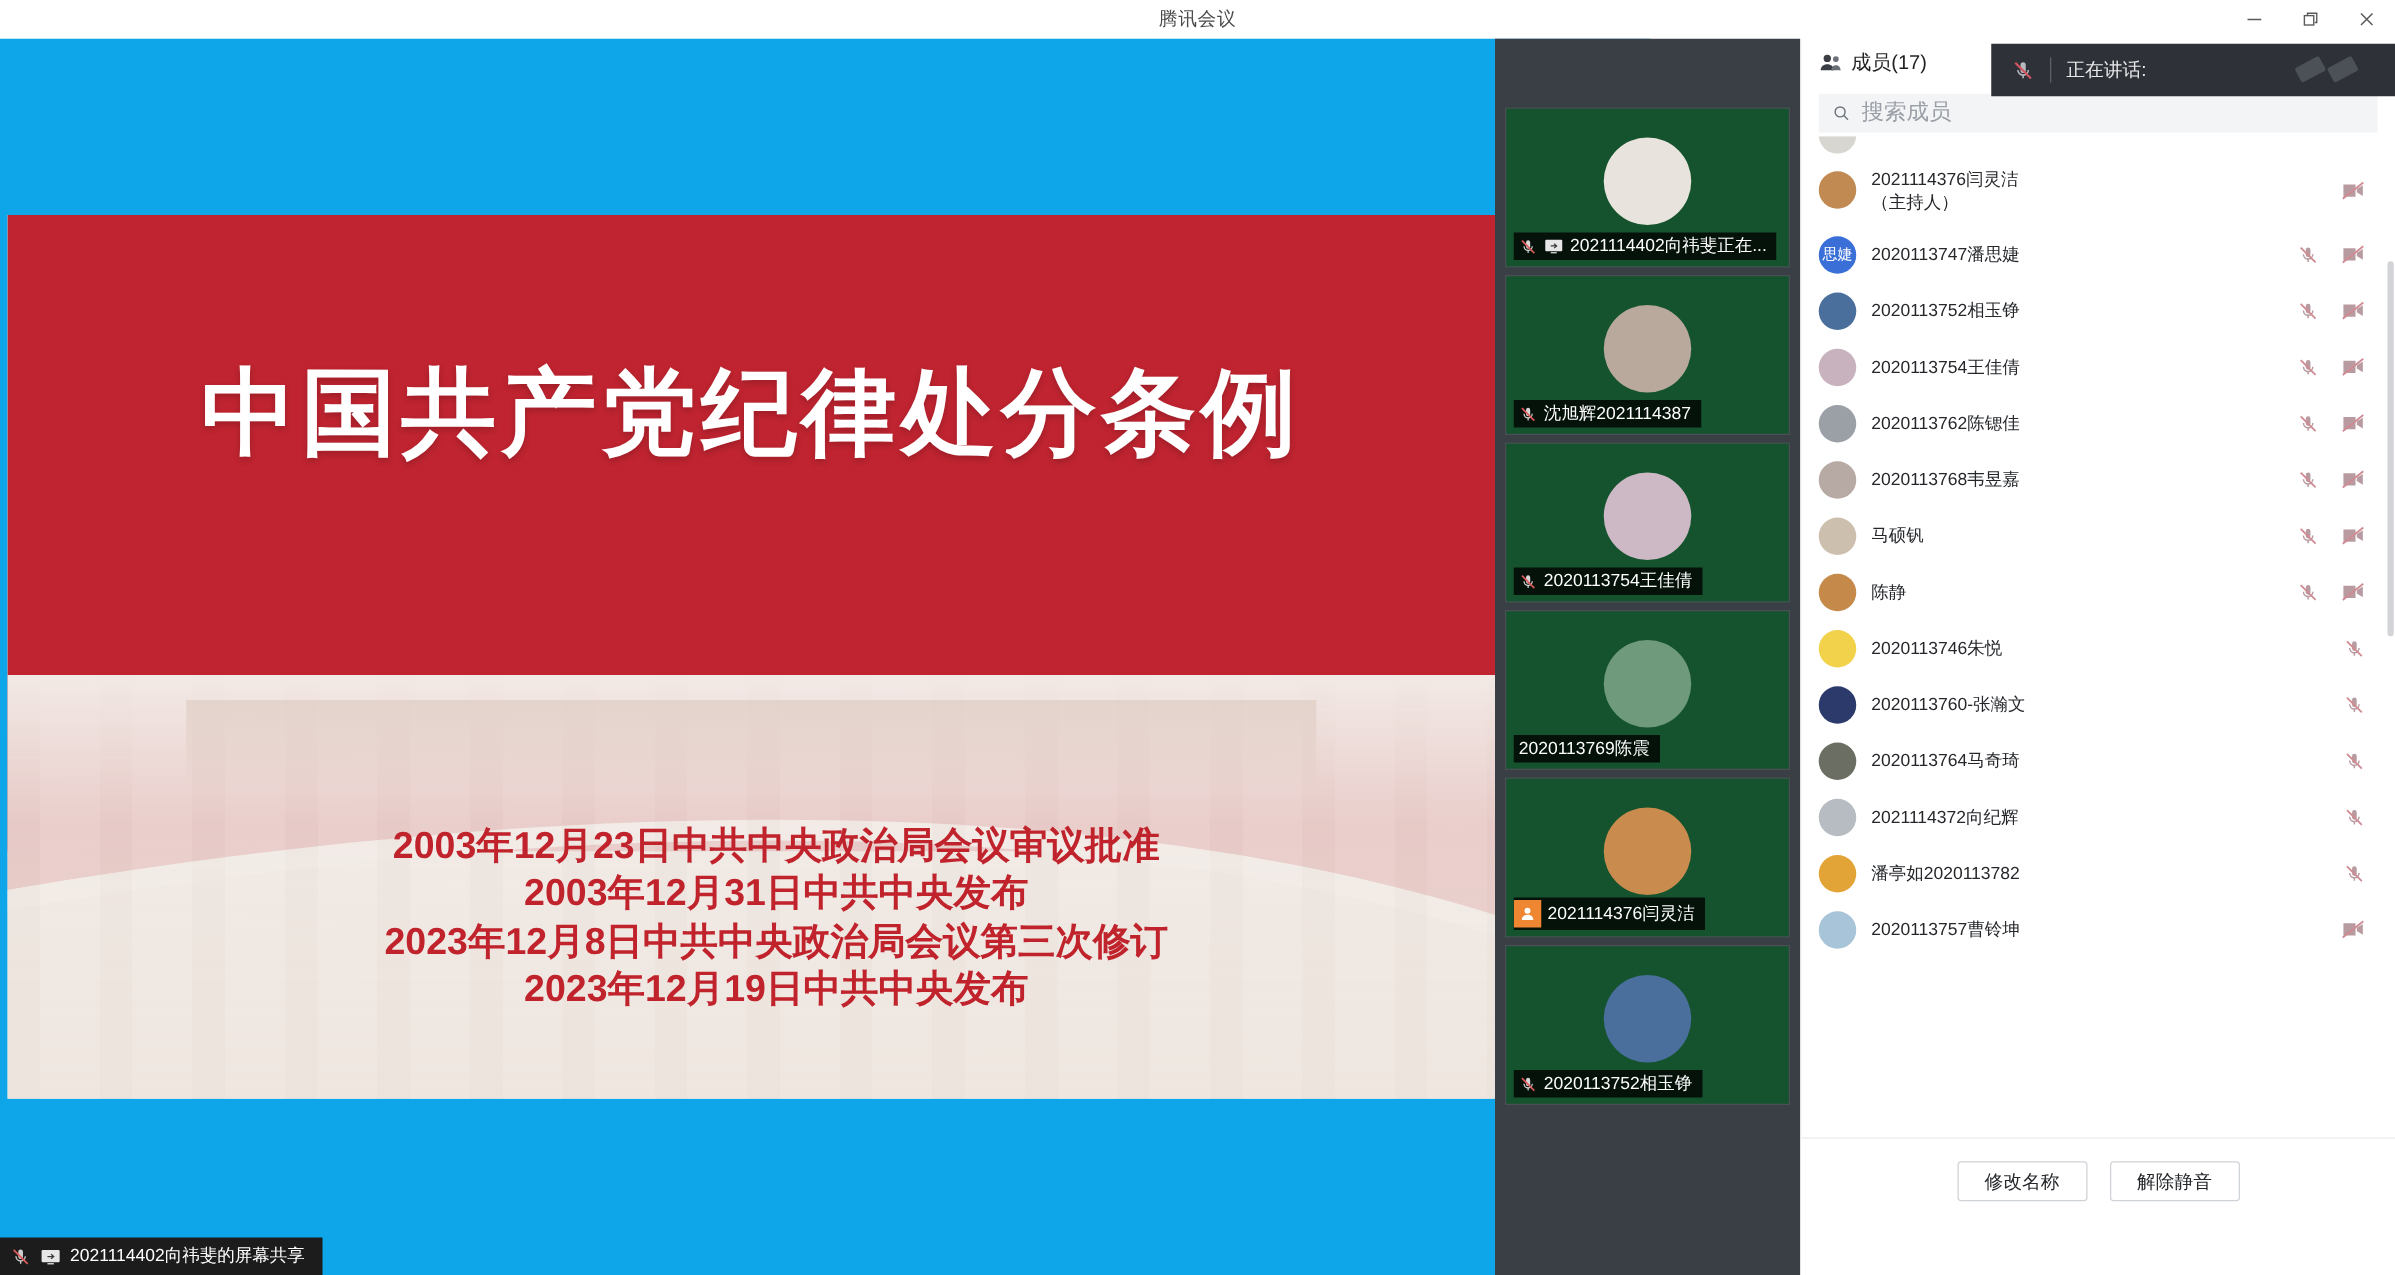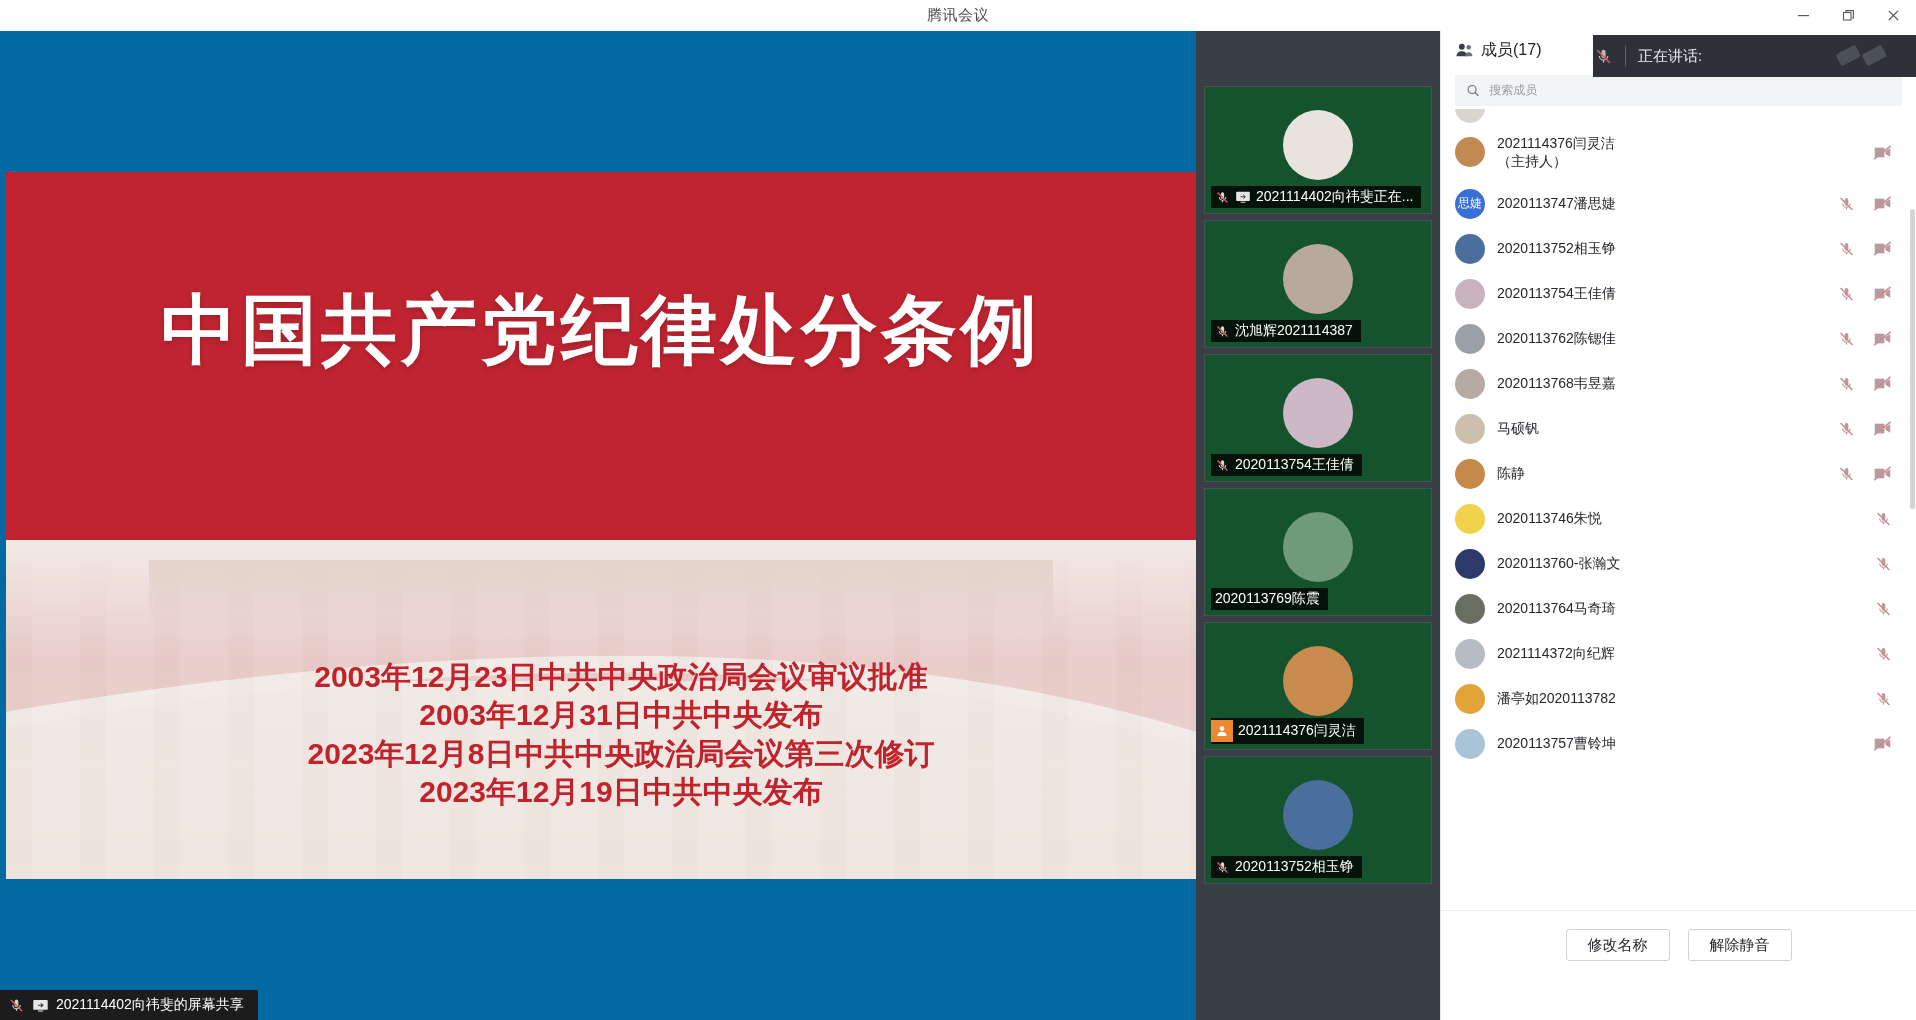--- a/index.html
+++ b/index.html
@@ -21,21 +21,21 @@
   .winbtns { position: absolute; right: 0; top: 0; height: 31px; display: flex; }
   .winbtn {
     width: 45px; height: 31px; display: flex; align-items: center; justify-content: center;
     color: #5a5a5a;
   }
   .winbtn svg { display: block; }
 
   
   .stage {
     position: absolute; left: 0; top: 31px; width: 1320px; height: 989px;
-    background: #0369a1; overflow: hidden;
+    background: #0ea5e9; overflow: hidden;
   }
   .slide {
     position: absolute; left: 6px; top: 141px; width: 1190px; height: 707px;
     background: #f3eeea; overflow: hidden;
   }
   .slide-red {
     position: absolute; left: 0; top: 0; width: 100%; height: 72%;
     background: #bf2430;
   }
   .slide-curve { position: absolute; left: 0; top: 0; width: 100%; height: 100%; }
@@ -102,33 +102,33 @@
   .panel-head {
     position: relative; height: 38px; display: flex; align-items: center;
     padding-left: 14px; gap: 7px;
   }
   .panel-head-text { font-size: 16px; color: #1f1f1f; }
   .hamburger { position: absolute; right: 8px; top: 10px; cursor: pointer; }
 
   .speaking-banner {
     position: absolute; left: 152px; top: 4px; width: 324px; height: 42px;
     background: #2e3238; display: flex; align-items: center; gap: 12px;
-    padding-left: 1px; overflow: hidden;
+    padding-left: 16px; overflow: hidden;
   }
   .speaking-banner .sep { width: 1px; height: 20px; background: #5d626a; }
   .speaking-text { color: #e9e9e9; font-size: 15px; }
   .speaking-deco { position: absolute; right: 18px; top: 8px; opacity: .5; }
 
   .searchbar {
     margin: 6px 14px 0 14px; height: 31px; background: #f3f4f6;
     display: flex; align-items: center; gap: 9px; padding: 0 11px;
   }
   .searchbar input {
     border: none; outline: none; background: transparent;
-    font-size: 12px; color: #2c2c2c; width: 100%;
+    font-size: 18px; color: #2c2c2c; width: 100%;
     font-family: Liberation Mono, monospace;
   }
   .searchbar input::placeholder { color: #9a9ea6; }
 
   .plist {
     position: absolute; left: 0; top: 78px; right: 0; bottom: 86px;
     overflow: hidden; padding-left: 14px; padding-right: 14px;
   }
   .prow {
     display: flex; align-items: center; height: 45px; position: relative;

